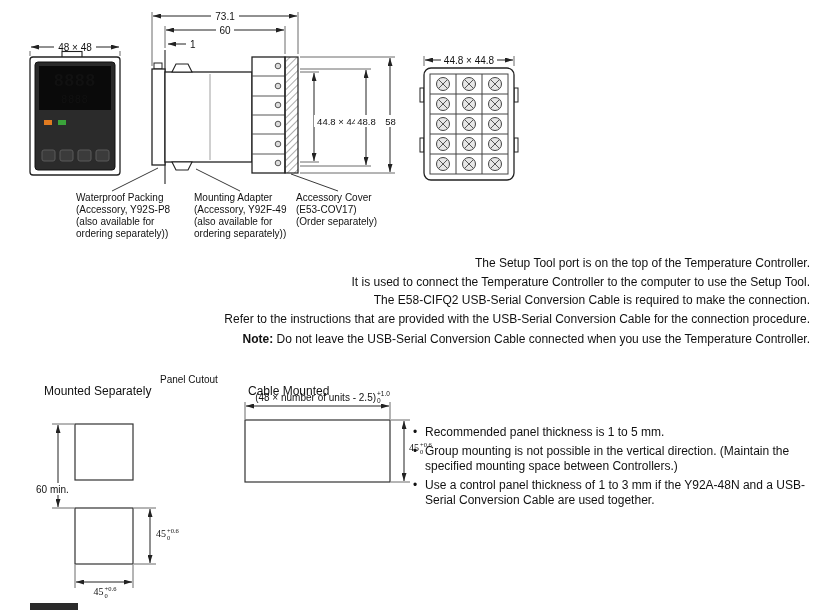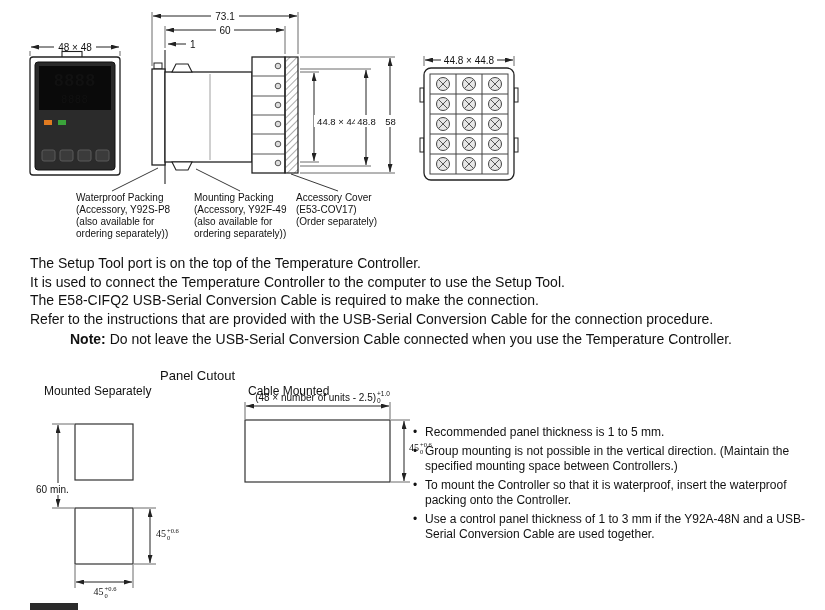--- a/index.html
+++ b/index.html
@@ -13,21 +13,21 @@
   #drawings { position:absolute; left:0; top:0; width:825px; height:252px; }
   svg text { font-family:"Liberation Sans", sans-serif; fill:#111; }
   .dim-txt { font-size:10px; }
   .dim-txt-s { font-size:9.5px; }
 
   
   .callout { position:absolute; font-size:10px; line-height:12px; color:#111; }
   .callout div { white-space:nowrap; }
 
   
-  #intro { position:absolute; left:30px; top:254px; width:780px; font-size:14px; color:#111; }
+  #intro { position:absolute; left:30px; top:254px; width:780px; font-size:12px; color:#111;text-align:right; }
   #intro p { line-height:18.5px; }
   #intro .note { margin-top:2px;margin-left:40px; }
   #intro .note b { font-weight:bold; }
 
   
   #cutout { position:absolute; left:28px; top:366px; width:402px; height:244px; font-size:12px; color:#111; }
   #cutout .hdr { position:absolute; white-space:nowrap; }
   #cutout svg { position:absolute; left:0; top:0; }
 
   .dimtol { position:absolute; font-size:10px; white-space:nowrap; display:flex; align-items:flex-start; color:#111;font-family:Liberation Serif, serif; }
@@ -182,21 +182,21 @@
     <line x1="338" y1="191" x2="291" y2="174" stroke="#222" stroke-width="0.9"></line>
   </svg>
 
   <div class="callout" style="left:76px; top:192px; width:104px;">
     <div>Waterproof Packing</div>
     <div>(Accessory, Y92S-P8</div>
     <div>(also available for</div>
     <div>ordering separately))</div>
   </div>
   <div class="callout" style="left:194px; top:192px; width:100px;">
-    <div>Mounting Packing</div>
+    <div>Mounting Adapter</div>
     <div>(Accessory, Y92F-49</div>
     <div>(also available for</div>
     <div>ordering separately))</div>
   </div>
   <div class="callout" style="left:296px; top:192px; width:100px;">
     <div>Accessory Cover</div>
     <div>(E53-COV17)</div>
     <div>(Order separately)</div>
   </div>
 </div>
@@ -236,21 +236,21 @@
 
     <rect x="217" y="54" width="145" height="62" fill="none" stroke="#333" stroke-width="1.2"></rect>
     <line x1="217" y1="53" x2="217" y2="36" stroke="#444" stroke-width="0.8"></line>
     <line x1="362" y1="53" x2="362" y2="36" stroke="#444" stroke-width="0.8"></line>
     <line x1="218" y1="40" x2="361" y2="40" stroke="#222" stroke-width="1" marker-start="url(#ah2)" marker-end="url(#ah2)"></line>
     <line x1="363" y1="54" x2="382" y2="54" stroke="#444" stroke-width="0.8"></line>
     <line x1="363" y1="116" x2="382" y2="116" stroke="#444" stroke-width="0.8"></line>
     <line x1="376" y1="55" x2="376" y2="115" stroke="#222" stroke-width="1" marker-start="url(#ah2)" marker-end="url(#ah2)"></line>
   </svg>
 
-  <div class="hdr" style="left:132px; top:2px; font-size:13px;">Panel Cutout</div>
+  <div class="hdr" style="left:132px; top:8px; font-size:10px;">Panel Cutout</div>
   <div class="hdr" style="left:16px; top:18px;">Mounted Separately</div>
   <div class="hdr" style="left:220px; top:18px;">Cable Mounted</div>
 
   <div id="formula">
     <span>(48 × number of units - 2.5)</span>
       <span class="tol">
         <span>+1.0</span>
         <span>0</span>
       </span>
   </div>
@@ -274,17 +274,16 @@
       <span class="tol">
         <span>+0.6</span>
         <span>0</span>
       </span>
   </div>
 </div>
 
 <ul id="bullets">
   <li>Recommended panel thickness is 1 to 5 mm.</li>
   <li>Group mounting is not possible in the vertical direction. (Maintain the specified mounting space between Controllers.)</li>
-  <li>To mount the Controller so that it is waterproof, insert the waterproof packing onto the Controller.</li>
   <li>Use a control panel thickness of 1 to 3 mm if the Y92A-48N and a USB-Serial Conversion Cable are used together.</li>
 </ul>
 
 <div id="page-bottom-edge"></div>
 
 </body></html>

